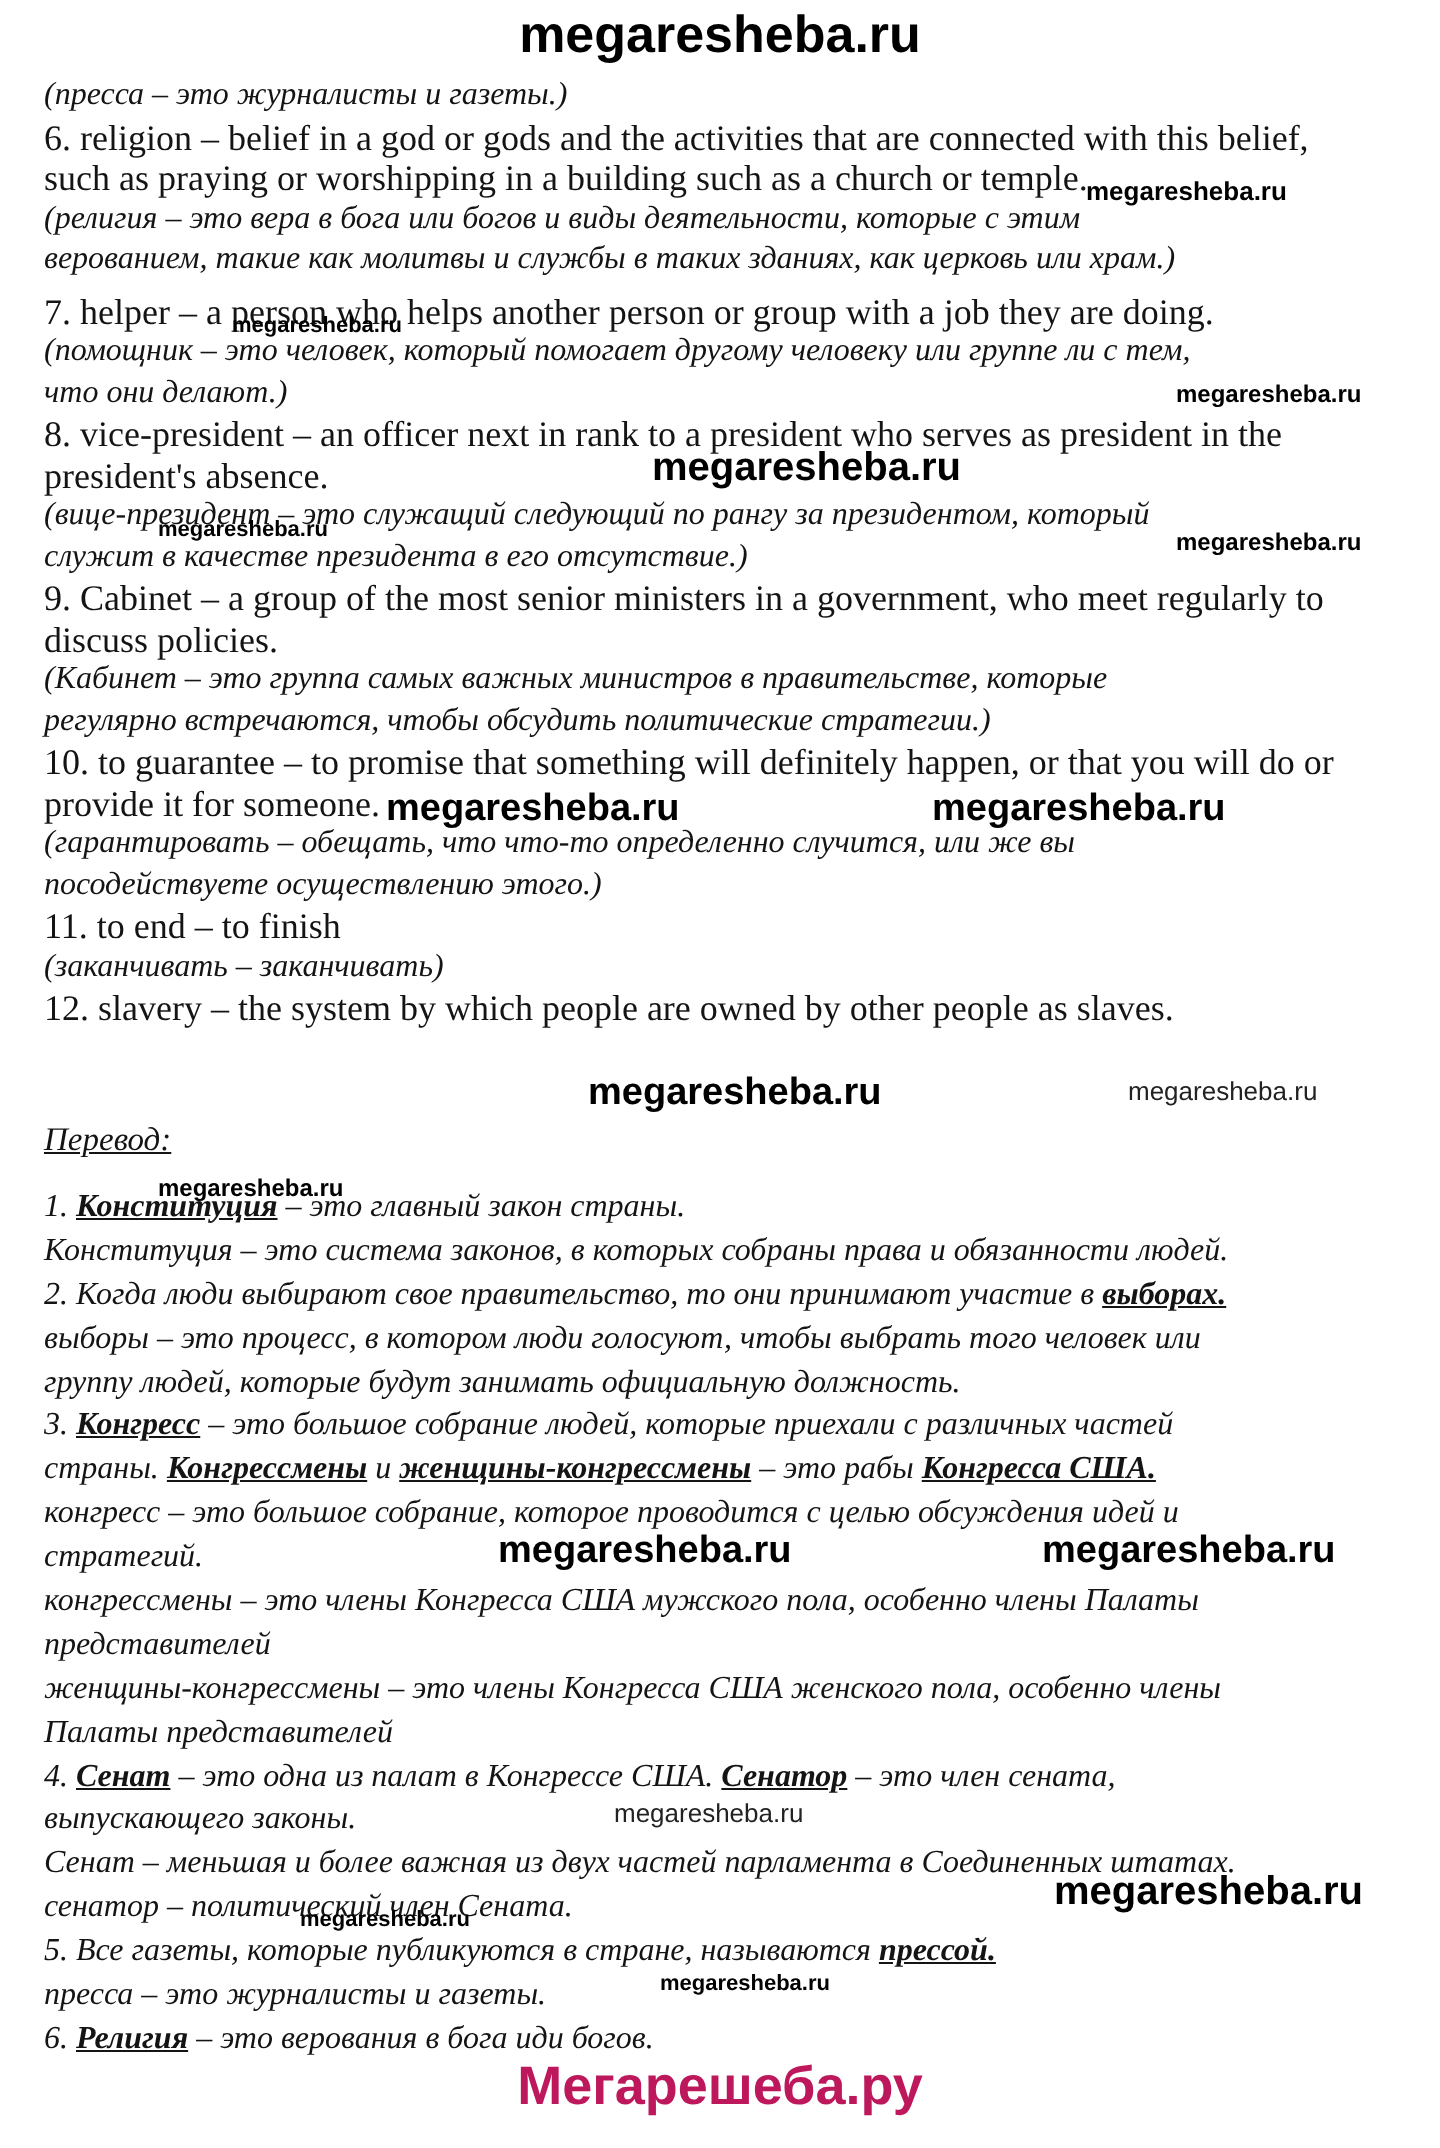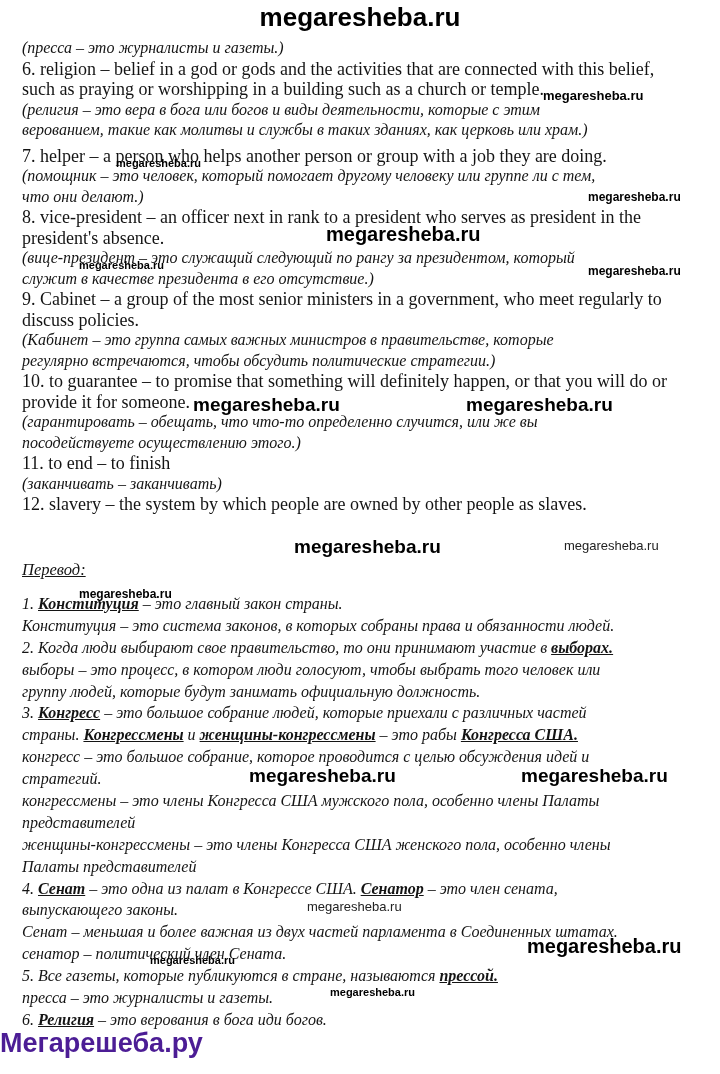--- a/index.html
+++ b/index.html
@@ -12,23 +12,23 @@
     color: #141414;
   }
   .page-header {
     position: absolute; top: 2px; left: 0; width: 720px;
     text-align: center;
     font-family: "Liberation Sans", sans-serif;
     font-weight: bold; font-size: 26px; color: #000;
   }
   .page-footer {
     position: absolute; top: 1028px; left: 0; width: 720px;
-    text-align: left;
+    text-align: center;
     font-family: "Liberation Sans", sans-serif;
-    font-weight: bold; font-size: 27px; color: #4c1d95;
+    font-weight: bold; font-size: 27px; color: #be185d;
   }
   .vocab { position: absolute; left: 22px; top: 38px; width: 692px; }
   .vocab p { margin: 0; height: 20.5px; line-height: 20.5px; white-space: nowrap; }
   .gap5 { margin-top: 5px !important; }
   .en { font-size: 18px; }
   .ru { font-size: 16px; font-style: italic; }
   .trans-heading {
     position: absolute; left: 22px; top: 560px;
     font-style: italic; font-size: 16.5px; text-decoration: underline;
   }

